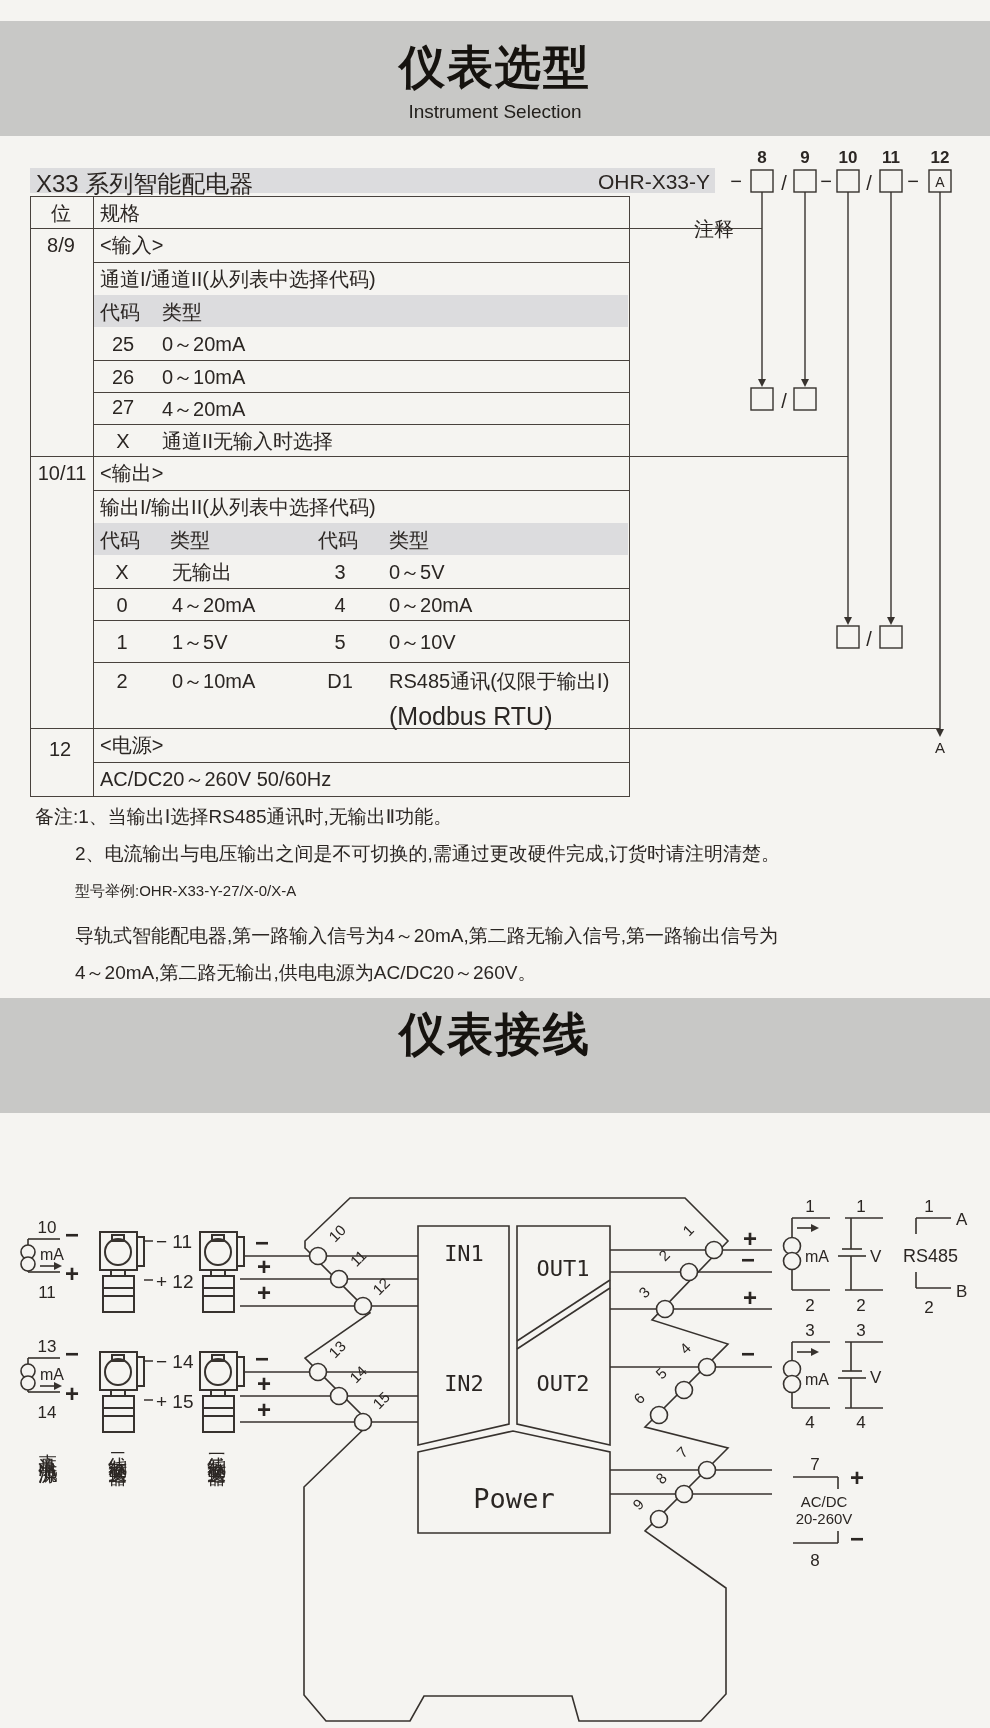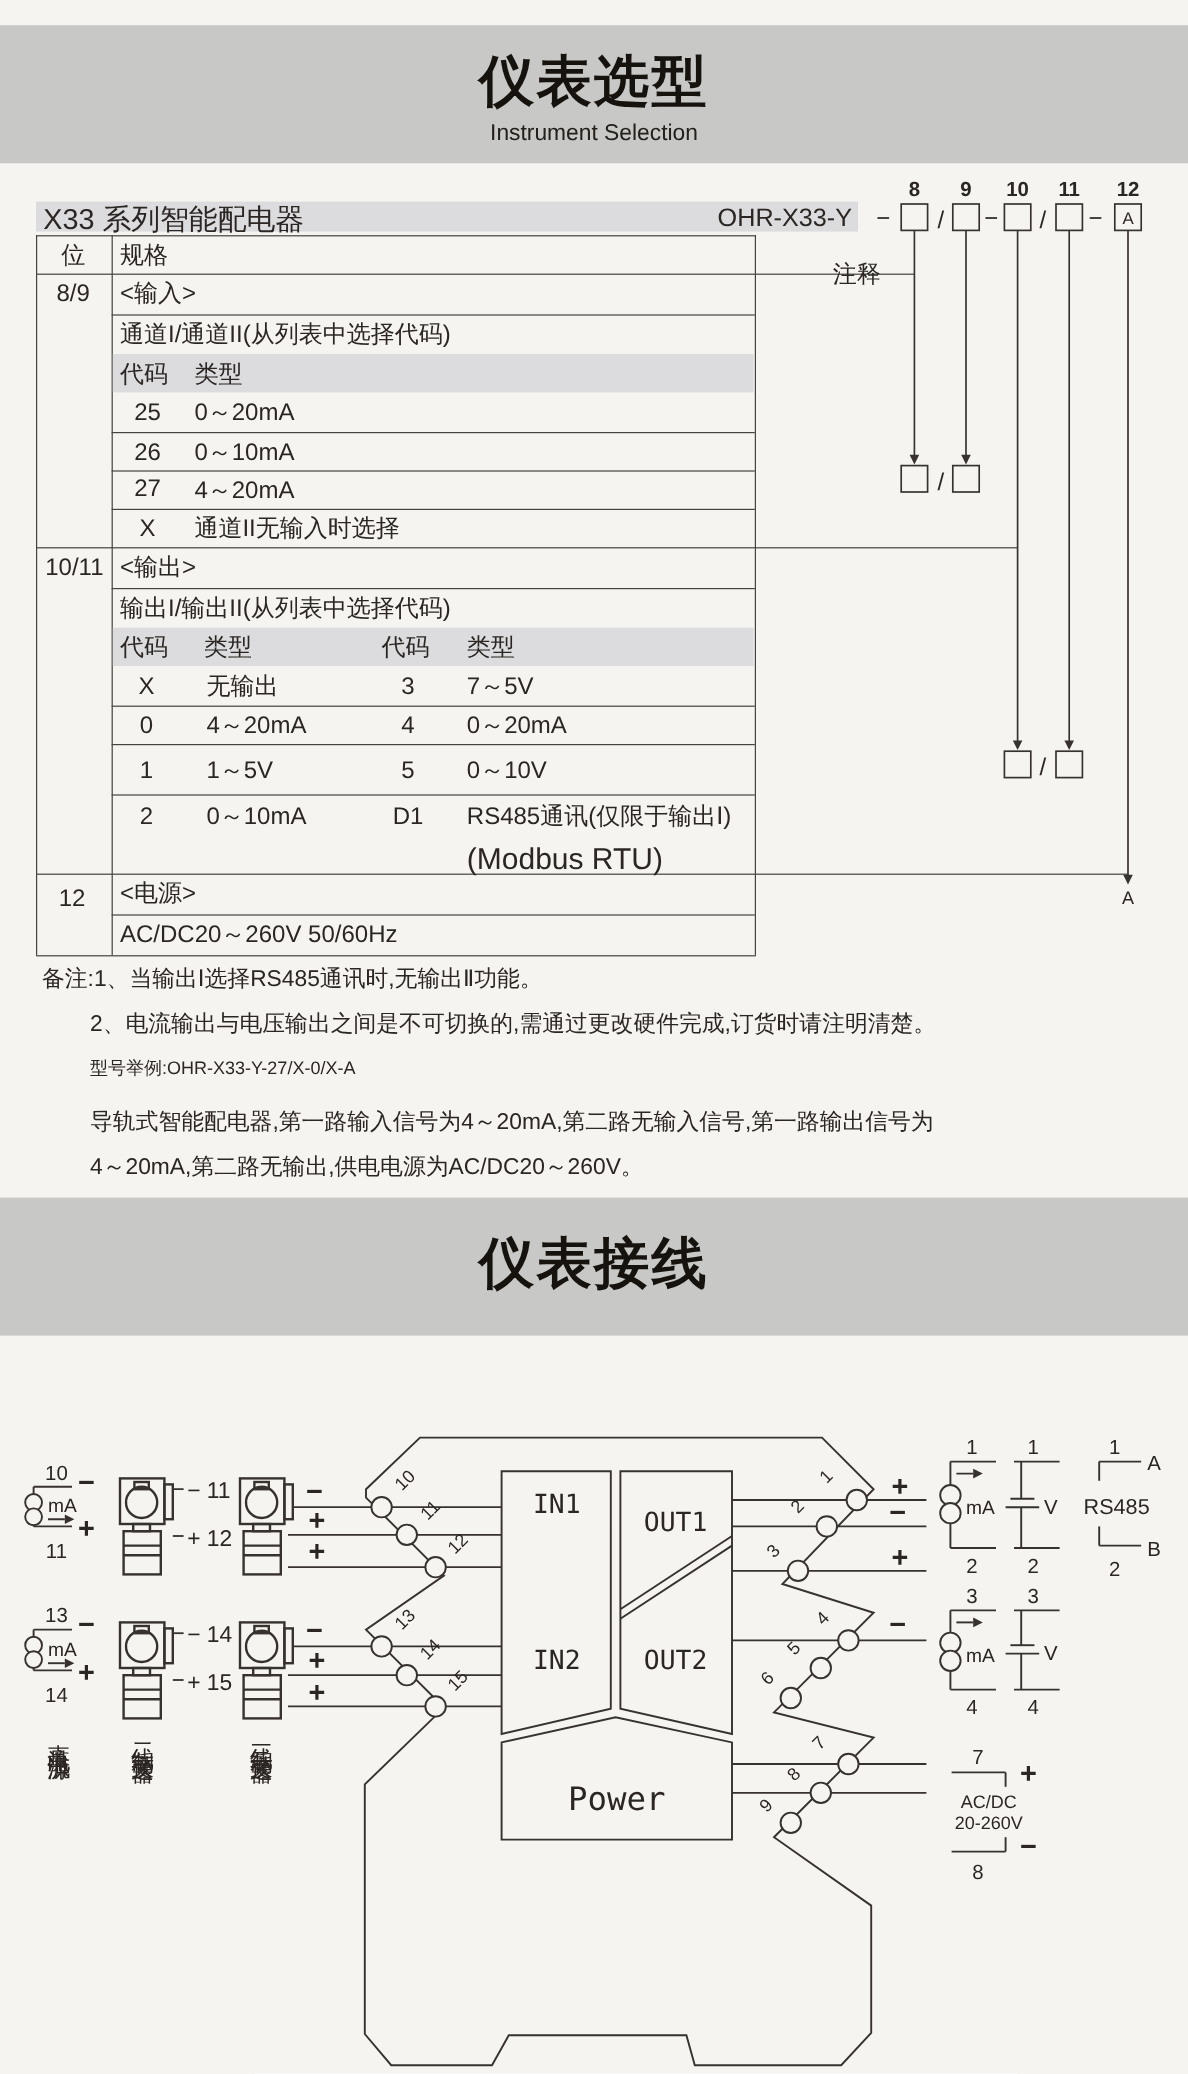--- a/index.html
+++ b/index.html
@@ -81,21 +81,21 @@
 <div class="t" style="left:100px;top:462px;">&lt;输出&gt;</div>
 <div class="t" style="left:100px;top:496px;">输出I/输出II(从列表中选择代码)</div>
 <div class="t" style="left:100px;top:529px;">代码</div>
 <div class="t" style="left:170px;top:529px;">类型</div>
 <div class="t" style="left:318px;top:529px;">代码</div>
 <div class="t" style="left:389px;top:529px;">类型</div>
 
 <div class="t ctr" style="left:122px;top:561px;">X</div>
 <div class="t" style="left:172px;top:561px;">无输出</div>
 <div class="t ctr" style="left:340px;top:561px;">3</div>
-<div class="t" style="left:389px;top:561px;">7～5V</div>
+<div class="t" style="left:389px;top:561px;">0～5V</div>
 
 <div class="t ctr" style="left:122px;top:594px;">0</div>
 <div class="t" style="left:172px;top:594px;">4～20mA</div>
 <div class="t ctr" style="left:340px;top:594px;">4</div>
 <div class="t" style="left:389px;top:594px;">0～20mA</div>
 
 <div class="t ctr" style="left:122px;top:631px;">1</div>
 <div class="t" style="left:172px;top:631px;">1～5V</div>
 <div class="t ctr" style="left:340px;top:631px;">5</div>
 <div class="t" style="left:389px;top:631px;">0～10V</div>
@@ -154,21 +154,21 @@
   <text x="940" y="753" font-size="15" text-anchor="middle">A</text>
 </svg>
 
 <div class="t" style="left:35px;top:806px;font-size:19px;">备注:1、当输出Ⅰ选择RS485通讯时,无输出Ⅱ功能。</div>
 <div class="t" style="left:75px;top:843px;font-size:19px;">2、电流输出与电压输出之间是不可切换的,需通过更改硬件完成,订货时请注明清楚。</div>
 <div class="t" style="left:75px;top:882px;font-size:15px;">型号举例:OHR-X33-Y-27/X-0/X-A</div>
 <div class="t" style="left:75px;top:925px;font-size:19px;">导轨式智能配电器,第一路输入信号为4～20mA,第二路无输入信号,第一路输出信号为</div>
 <div class="t" style="left:75px;top:962px;font-size:19px;">4～20mA,第二路无输出,供电电源为AC/DC20～260V。</div>
 
 <div class="banner" style="top:998px;height:115px;">
-  <div class="bt" style="margin-top:24px;">仪表接线</div>
+  <div class="bt" style="margin-top:6px;">仪表接线</div>
 </div>
 
 <svg class="abs" style="left:0;top:1113px;" width="990" height="615" viewBox="0 1113 990 615">
   <defs>
     <g id="tx" fill="none" stroke="#37322e" stroke-width="2">
       <rect x="0" y="0" width="37" height="38"></rect>
       <circle cx="18" cy="20" r="13"></circle>
       <rect x="12" y="3" width="12" height="6"></rect>
       <rect x="37" y="5" width="7" height="29"></rect>
       <rect x="11" y="38" width="14" height="6"></rect>

